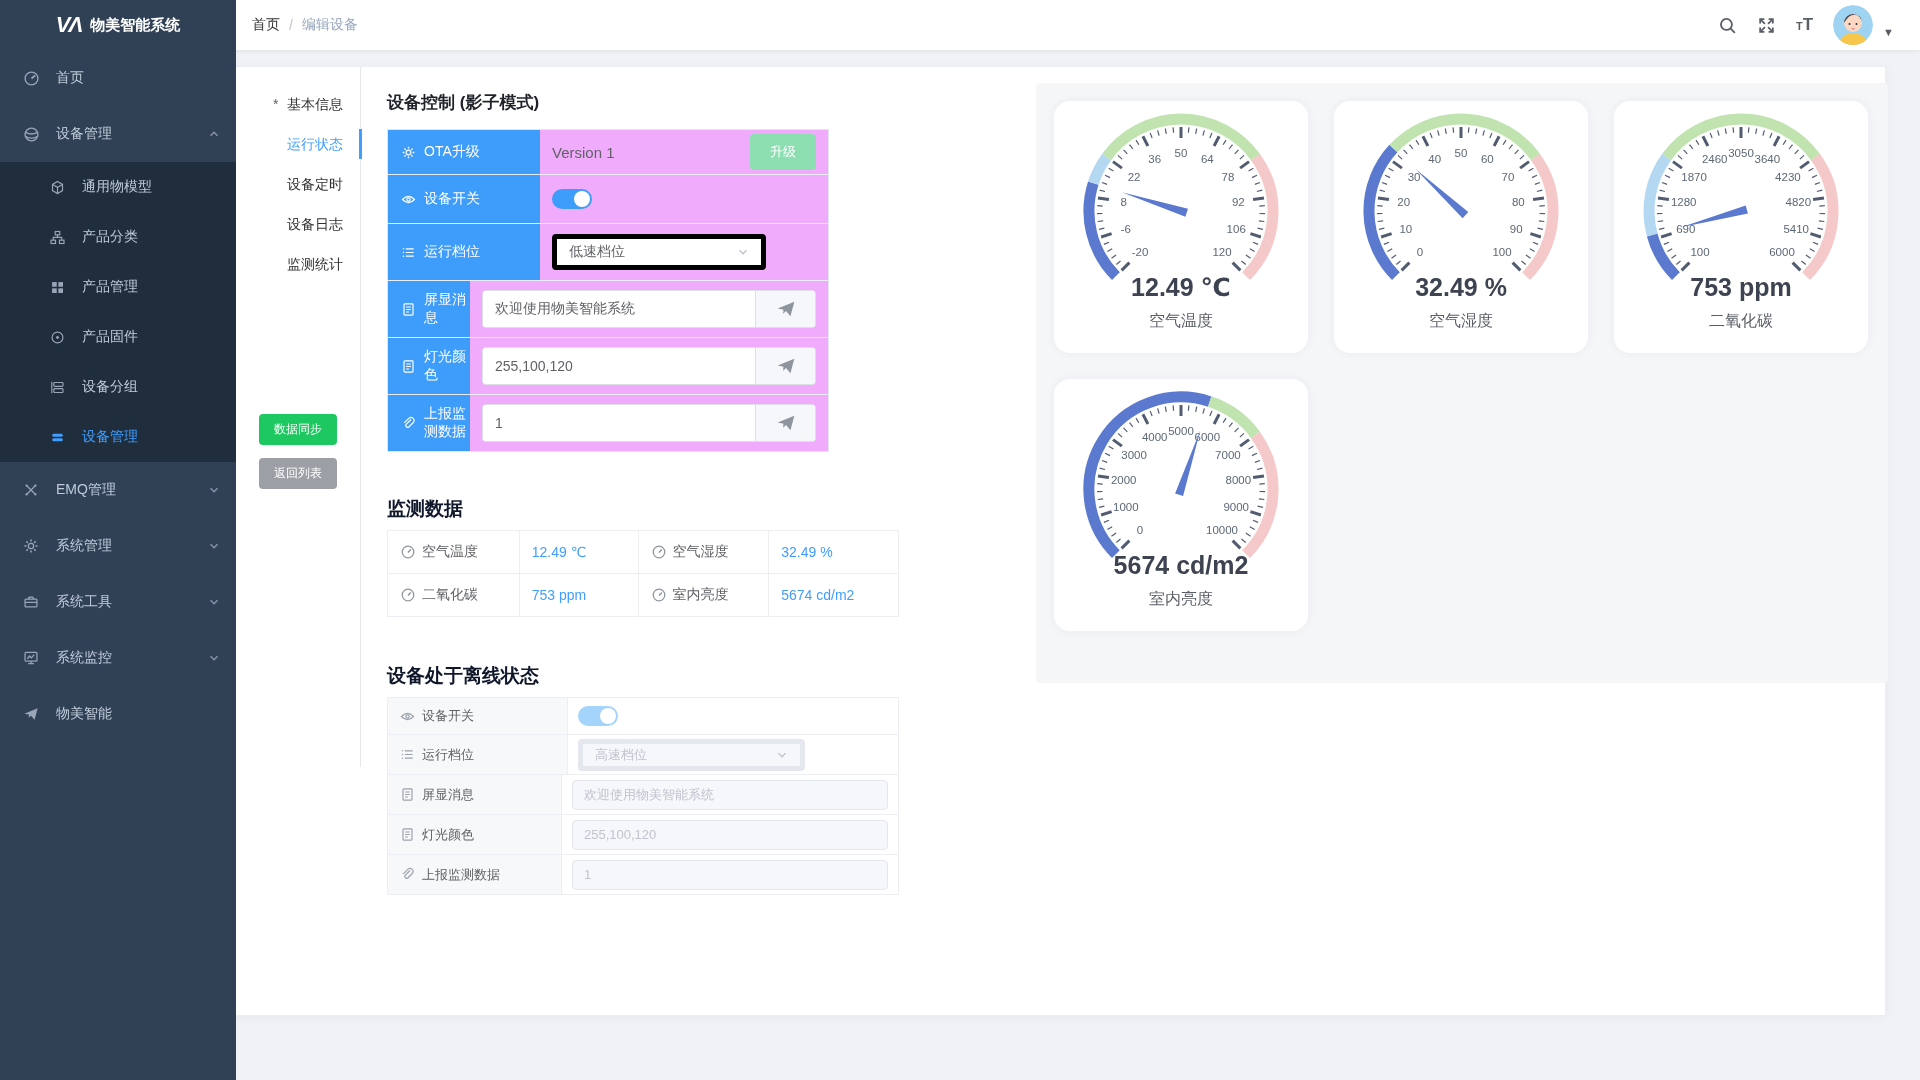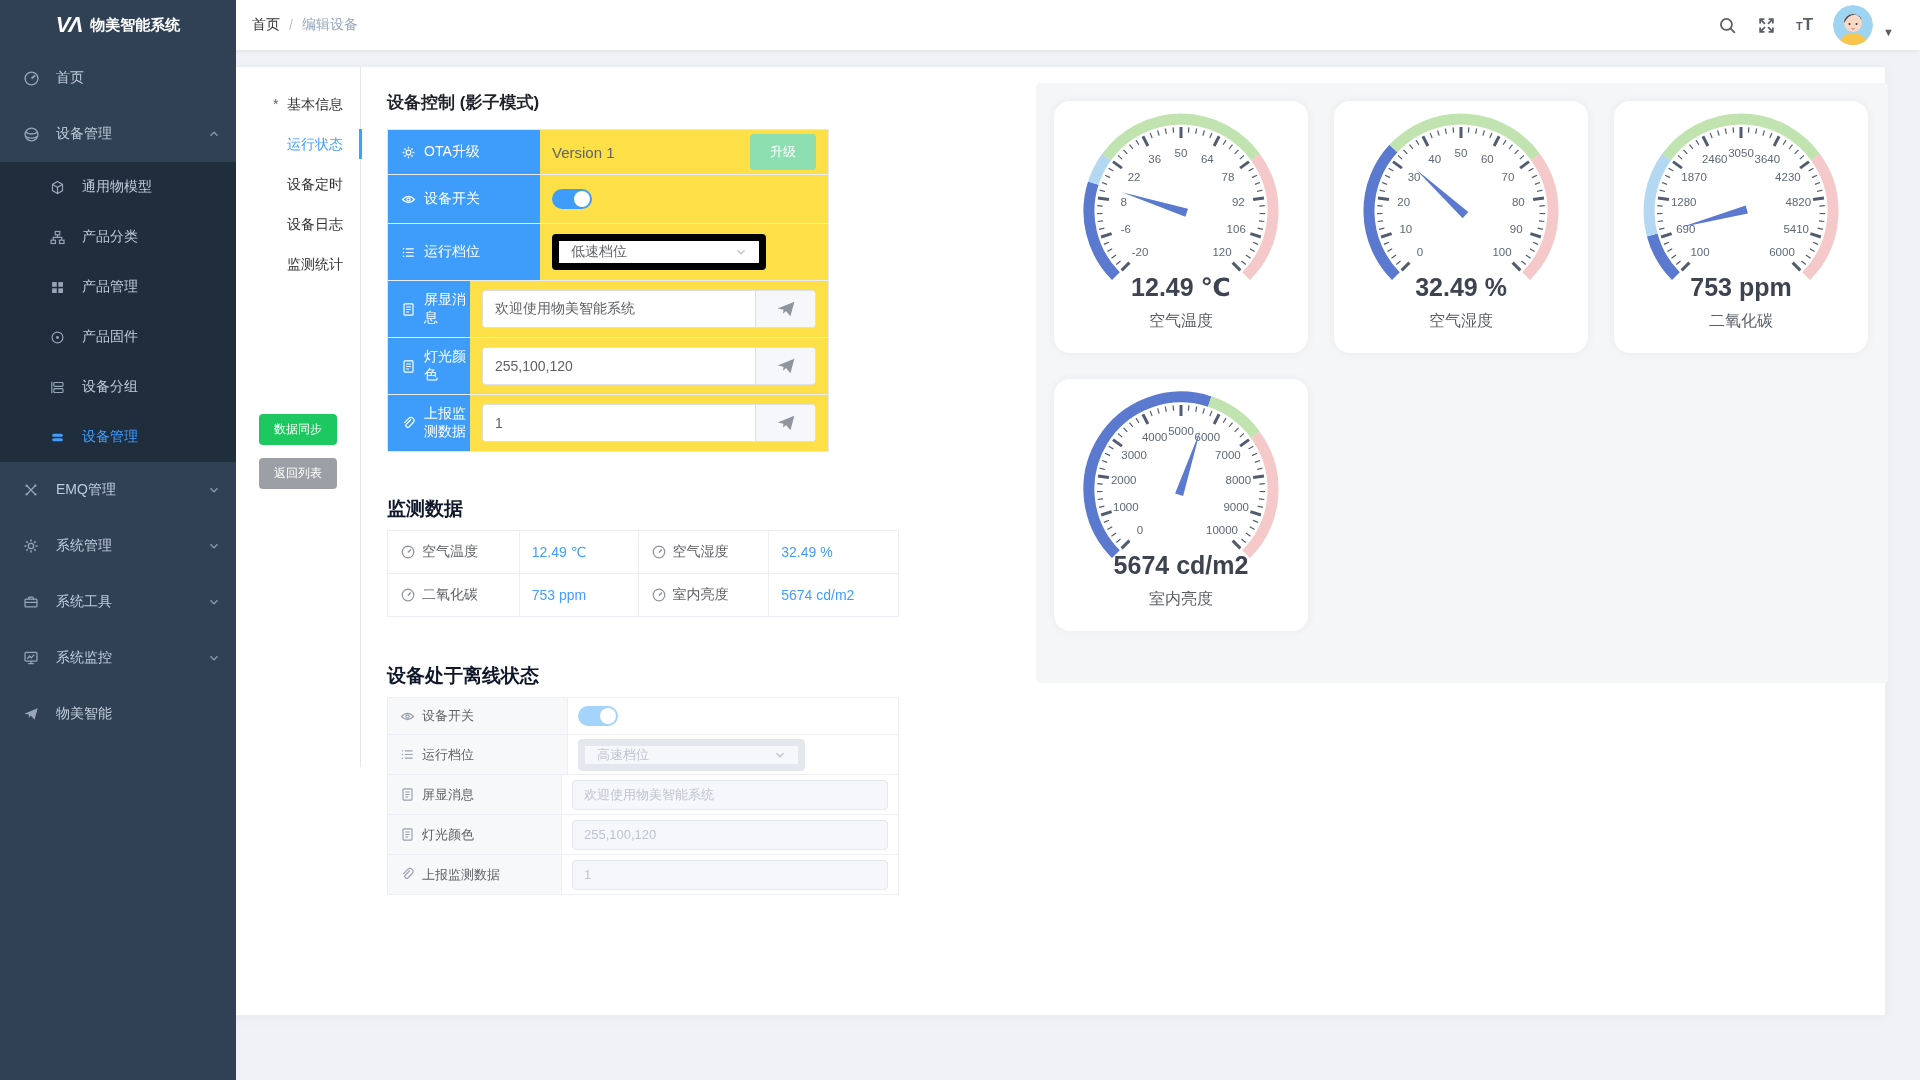--- a/index.html
+++ b/index.html
@@ -47,28 +47,28 @@
   .btn-back { background:#9c9fa5; color:#fff; border:none; border-radius:4px; font-size:12px; padding:7px 14px; cursor:pointer; width:78px; }
 
   .form-col { position:absolute; left:152px; top:4px; width:600px; padding:20px 0 0 26px; }
   .form-title { font-size:17px; font-weight:bold; color:#1f2329; height:24px; margin-bottom:14px; }
 
   .ctl-table { width:442px; border:1px solid #e2e6ee; }
   .crow { display:flex; border-bottom:1px solid #e9edf3; }
   .crow:last-child { border-bottom:none; }
   .crow .cl { width:152px; background:#3e9cfa; color:#fff; font-size:14px; display:flex; align-items:center; gap:8px; padding-left:13px; }
   .crow .cl .ic { color:#fff; }
-  .crow .cr { flex:1; display:flex; align-items:center; padding:0 12px; background:#fde047; }
+  .crow .cr { flex:1; display:flex; align-items:center; padding:0 12px; background:#f0abfc; }
   .h44 { height:44px; } .h48 { height:48px; } .h56 { height:56px; }
   .cr-val { font-size:15px; color:#606266; }
   .upg { margin-left:auto; background:#8ddfb2; color:#fff; border:none; border-radius:4px; font-size:13px; padding:9px 20px; cursor:pointer; }
   .switch { width:40px; height:20px; border-radius:10px; background:#3e9cfa; position:relative; cursor:pointer; }
   .switch::after { content:""; position:absolute; right:2px; top:2px; width:16px; height:16px; border-radius:50%; background:#fff; }
   .switch.disabled { background:#a4d3fb; cursor:default; }
-  .sel { width:214px; height:36px; border:7px solid #000000; border-radius:4px; padding:0 12px; color:#606266; font-size:14px;
+  .sel { width:214px; height:36px; border:5px solid #000000; border-radius:4px; padding:0 12px; color:#606266; font-size:14px;
     display:flex; align-items:center; justify-content:space-between; background:#fff; cursor:pointer; }
   .sel .ic { color:#c0c4cc; }
   .sel.disabled { background:#f5f7fa; border-color:#e4e7ed; color:#c0c4cc; width:227px; height:32px; font-size:13px; cursor:default; }
   .input-group { display:flex; width:334px; height:38px; border:1px solid #dcdfe6; border-radius:4px; overflow:hidden; background:#fff; }
   .input-group input { flex:1; border:none; outline:none; padding:0 12px; font-size:14px; color:#606266; font-family:inherit; min-width:0; }
   .send-btn { width:60px; background:#f5f7fa; border-left:1px solid #dcdfe6; display:flex; align-items:center; justify-content:center; color:#8f959e; cursor:pointer; }
 
   .sec-title { font-size:19px; font-weight:bold; color:#0f172a; height:20px; }
   .mon-title { margin:44px 0 14px; }
   .mon-table { width:512px; border-collapse:collapse; }

